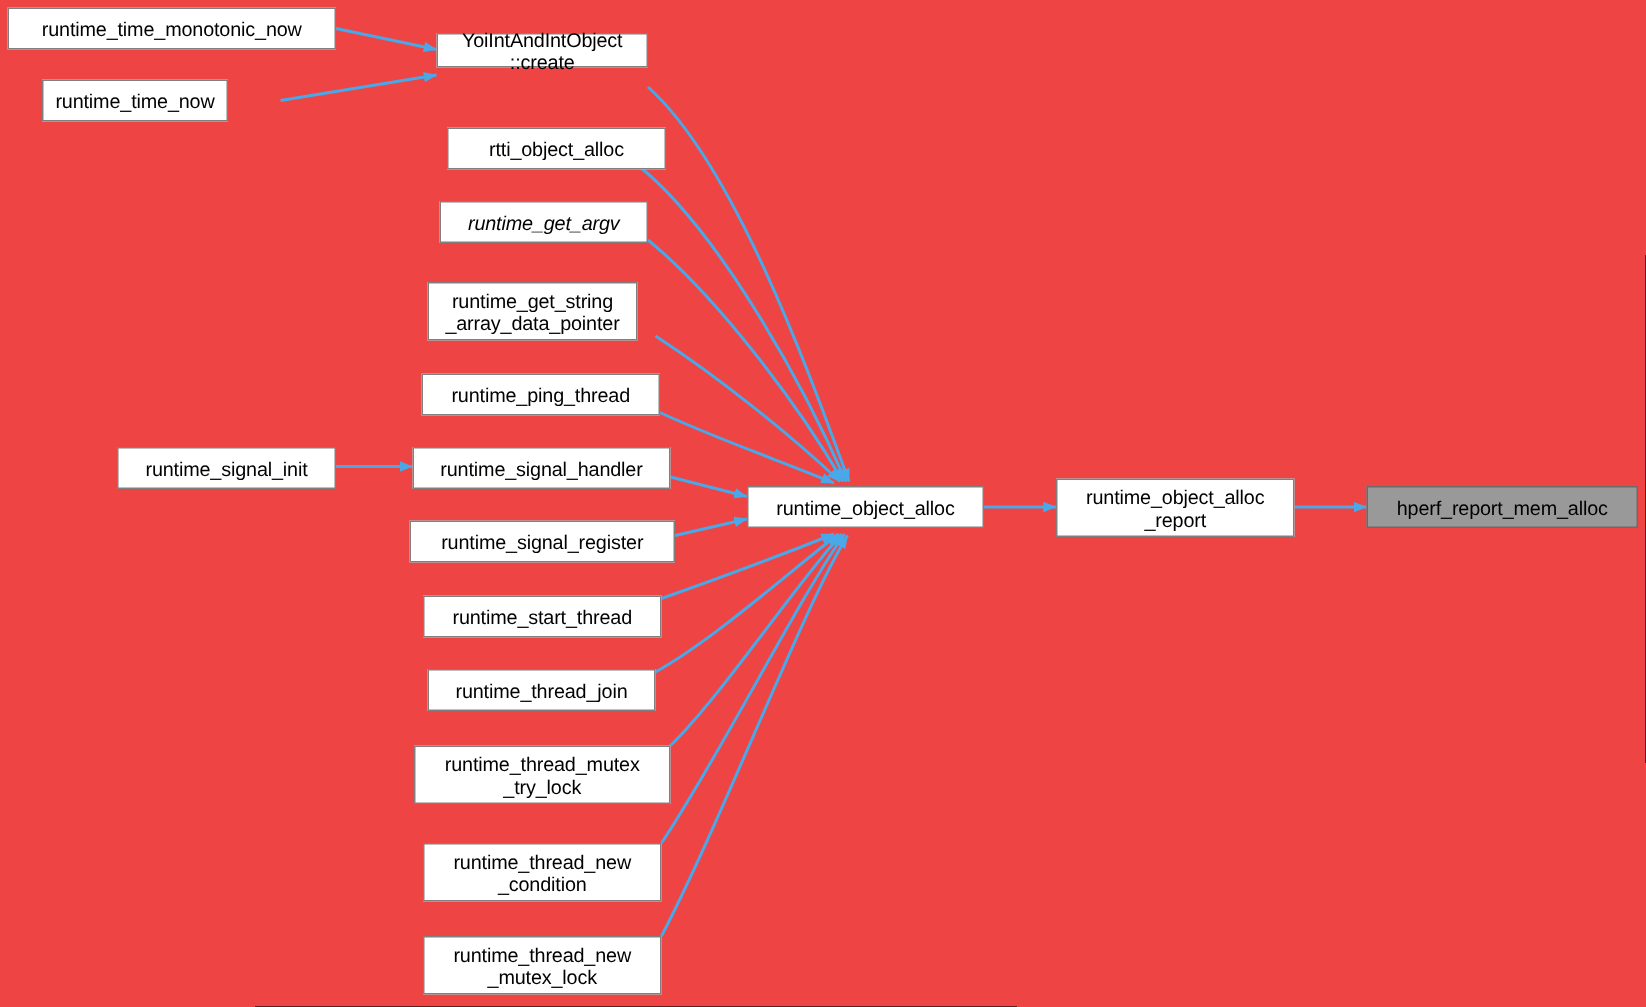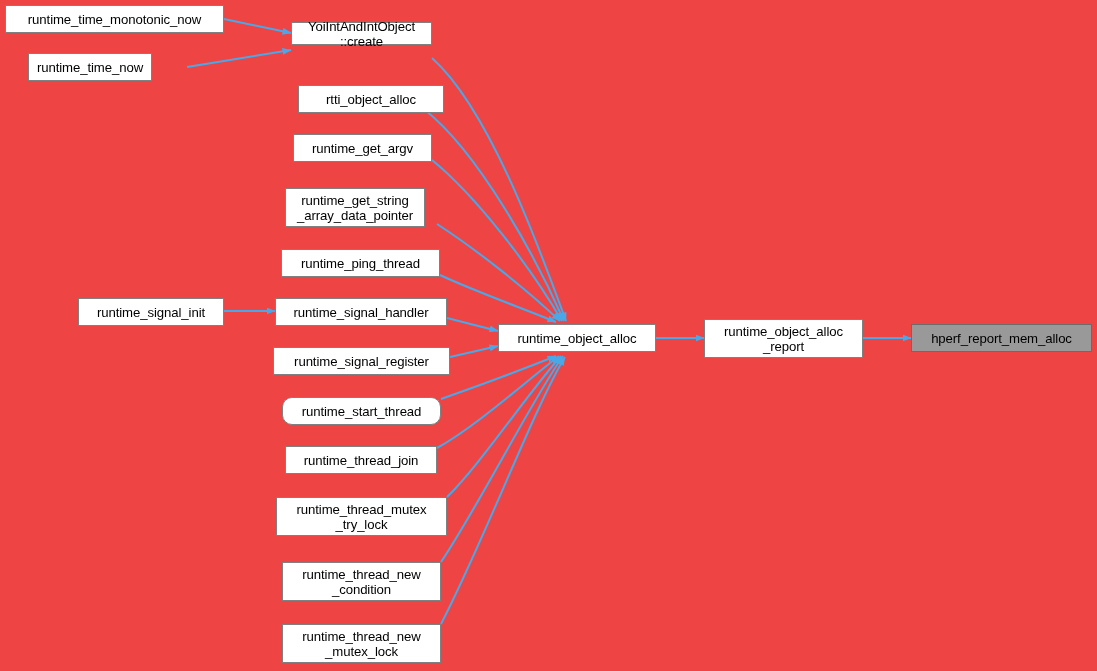--- a/index.html
+++ b/index.html
@@ -79,28 +79,28 @@
         <path d="M 863,338 L 911,338" fill="none" stroke="#4aa8e8" stroke-width="2" marker-end="url(#arrowhead)"></path>
       </g>
   </svg>
 
   <div id="node-layer">
       <div class="node" style="left: 5px; top: 5px; width: 219px; height: 28px;">runtime_time_monotonic_now</div>
       <div class="node" style="left: 28px; top: 53px; width: 124px; height: 28px;">runtime_time_now</div>
       <div class="node" style="left: 291px; top: 22px; width: 141px; height: 23px;">YoiIntAndIntObject
 ::create</div>
       <div class="node" style="left: 298px; top: 85px; width: 146px; height: 28px;">rtti_object_alloc</div>
-      <div class="node" style="left: 293px; top: 134px; width: 139px; height: 28px;">runtime_get_argv</div>
+      <div class="node" style="left: 293px; top: 134px; width: 139px; height: 28px; font-style: italic;">runtime_get_argv</div>
       <div class="node" style="left: 285px; top: 188px; width: 140px; height: 39px;">runtime_get_string
 _array_data_pointer</div>
       <div class="node" style="left: 281px; top: 249px; width: 159px; height: 28px;">runtime_ping_thread</div>
       <div class="node" style="left: 42px; top: 298px; width: 146px; height: 28px; margin-left: 36px;">runtime_signal_init</div>
       <div class="node" style="left: 275px; top: 298px; width: 172px; height: 28px;">runtime_signal_handler</div>
       <div class="node" style="left: 273px; top: 347px; width: 177px; height: 28px;">runtime_signal_register</div>
-      <div class="node" style="left: 282px; top: 397px; width: 159px; height: 28px; border-radius: 10px;">runtime_start_thread</div>
+      <div class="node" style="left: 282px; top: 397px; width: 159px; height: 28px;">runtime_start_thread</div>
       <div class="node" style="left: 285px; top: 446px; width: 152px; height: 28px;">runtime_thread_join</div>
       <div class="node" style="left: 276px; top: 497px; width: 171px; height: 39px;">runtime_thread_mutex
 _try_lock</div>
       <div class="node" style="left: 282px; top: 562px; width: 159px; height: 39px;">runtime_thread_new
 _condition</div>
       <div class="node" style="left: 282px; top: 624px; width: 159px; height: 39px;">runtime_thread_new
 _mutex_lock</div>
       <div class="node" style="left: 498px; top: 324px; width: 158px; height: 28px;">runtime_object_alloc</div>
       <div class="node" style="left: 704px; top: 319px; width: 159px; height: 39px;">runtime_object_alloc
 _report</div>

